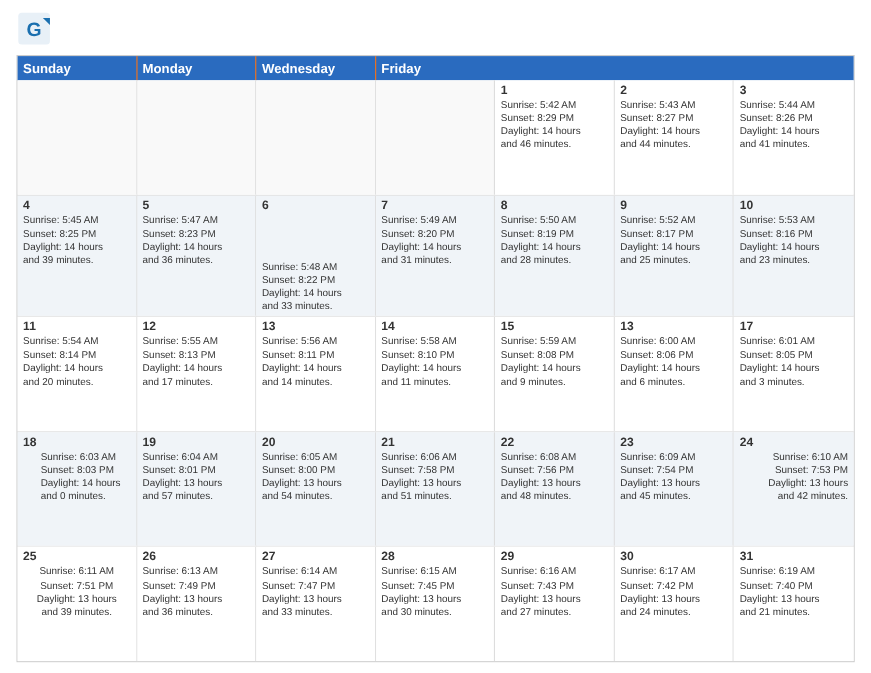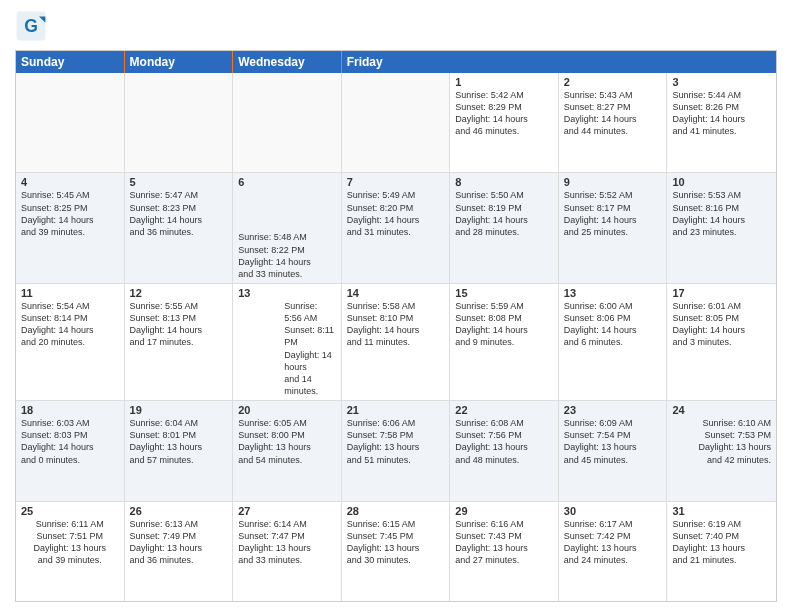--- a/index.html
+++ b/index.html
@@ -239,21 +239,21 @@
           </div>
           <div class="calendar-cell">
             <span class="day-number">12</span>
             <div class="cell-content" style="white-space: pre-line;">Sunrise: 5:55 AM
 Sunset: 8:13 PM
 Daylight: 14 hours
 and 17 minutes.</div>
           </div>
           <div class="calendar-cell">
             <span class="day-number">13</span>
-            <div class="cell-content" style="white-space: pre-line; margin-left: 46px;">Sunrise: 5:56 AM
+            <div class="cell-content" style="white-space: pre-line;">Sunrise: 5:56 AM
 Sunset: 8:11 PM
 Daylight: 14 hours
 and 14 minutes.</div>
           </div>
           <div class="calendar-cell">
             <span class="day-number">14</span>
             <div class="cell-content" style="white-space: pre-line;">Sunrise: 5:58 AM
 Sunset: 8:10 PM
 Daylight: 14 hours
 and 11 minutes.</div>
@@ -276,21 +276,21 @@
             <span class="day-number">17</span>
             <div class="cell-content" style="white-space: pre-line;">Sunrise: 6:01 AM
 Sunset: 8:05 PM
 Daylight: 14 hours
 and 3 minutes.</div>
           </div>
         </div>
         <div class="calendar-row">
           <div class="calendar-cell alt-row">
             <span class="day-number">18</span>
-            <div class="cell-content" style="white-space: pre-line;">Sunrise: 6:03 AM
+            <div class="cell-content" style="white-space: pre-line; margin-left: 16px;">Sunrise: 6:03 AM
 Sunset: 8:03 PM
 Daylight: 14 hours
 and 0 minutes.</div>
           </div>
           <div class="calendar-cell alt-row">
             <span class="day-number">19</span>
             <div class="cell-content" style="white-space: pre-line;">Sunrise: 6:04 AM
 Sunset: 8:01 PM
 Daylight: 13 hours
 and 57 minutes.</div>

